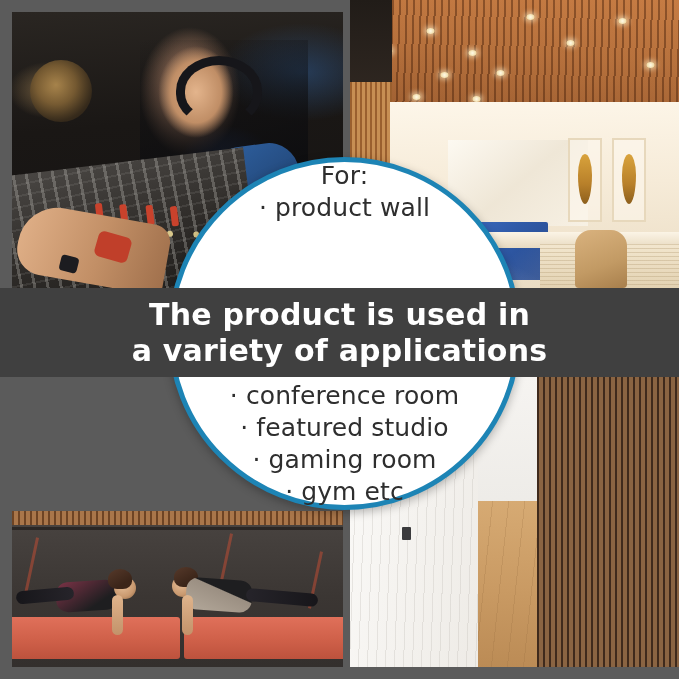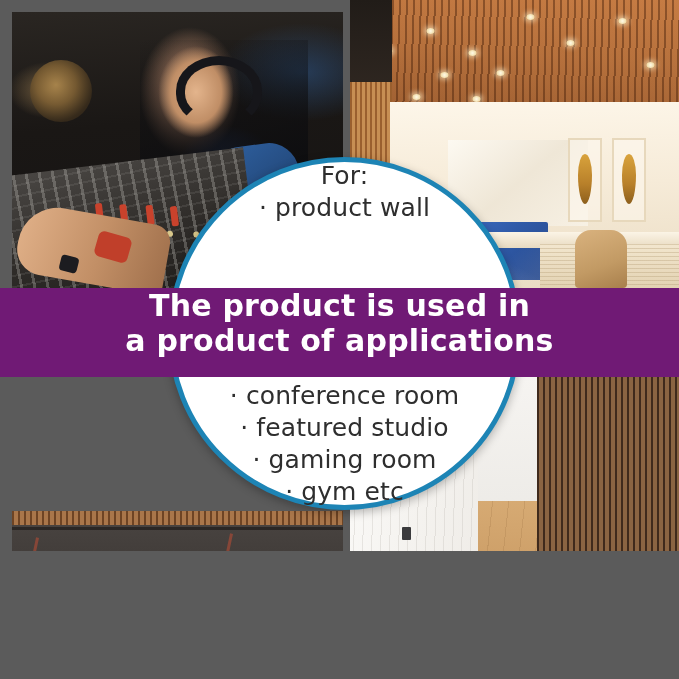--- a/index.html
+++ b/index.html
@@ -5,21 +5,21 @@
   * { box-sizing: border-box; margin: 0; padding: 0; }
   html, body {
     width: 679px; height: 679px;
     background: #5b5b5b;
     font-family: "DejaVu Sans", sans-serif;
     overflow: hidden;
   }
 
   .infographic {
     position: relative;
-    width: 679px; height: 551px;
+    width: 679px; height: 679px;
     background: #5b5b5b;
     overflow: hidden;
   }
 
   
   .photo {
     position: absolute;
     overflow: hidden;
   }
 
@@ -263,25 +263,26 @@
   }
   .circle-text.top { top: 160px; }
   .circle-text.bottom { top: 380px; }
   .circle-text .line { white-space: nowrap; }
 
   
   .banner {
     position: absolute;
     left: 0; top: 288px;
     width: 679px; height: 89px;
-    background: #701a75;
+    background: #404040;
     z-index: 6;
     display: flex;
     flex-direction: column;
     align-items: center;
+    justify-content: center;
   }
   .banner-line {
     color: #ffffff;
     font-weight: bold;
     font-size: 30px;
     line-height: 1.18;
     letter-spacing: .2px;
     white-space: nowrap;
     text-align: center;
   }
@@ -392,16 +393,16 @@
 
   <div class="circle-text bottom">
     <div class="line">· conference room</div>
     <div class="line">· featured studio</div>
     <div class="line">· gaming room</div>
     <div class="line">· gym etc</div>
   </div>
 
   <div class="banner">
     <div class="banner-line">The product is used in</div>
-    <div class="banner-line">a product of applications</div>
+    <div class="banner-line">a variety of applications</div>
   </div>
 
 </div>
 
 </body></html>

